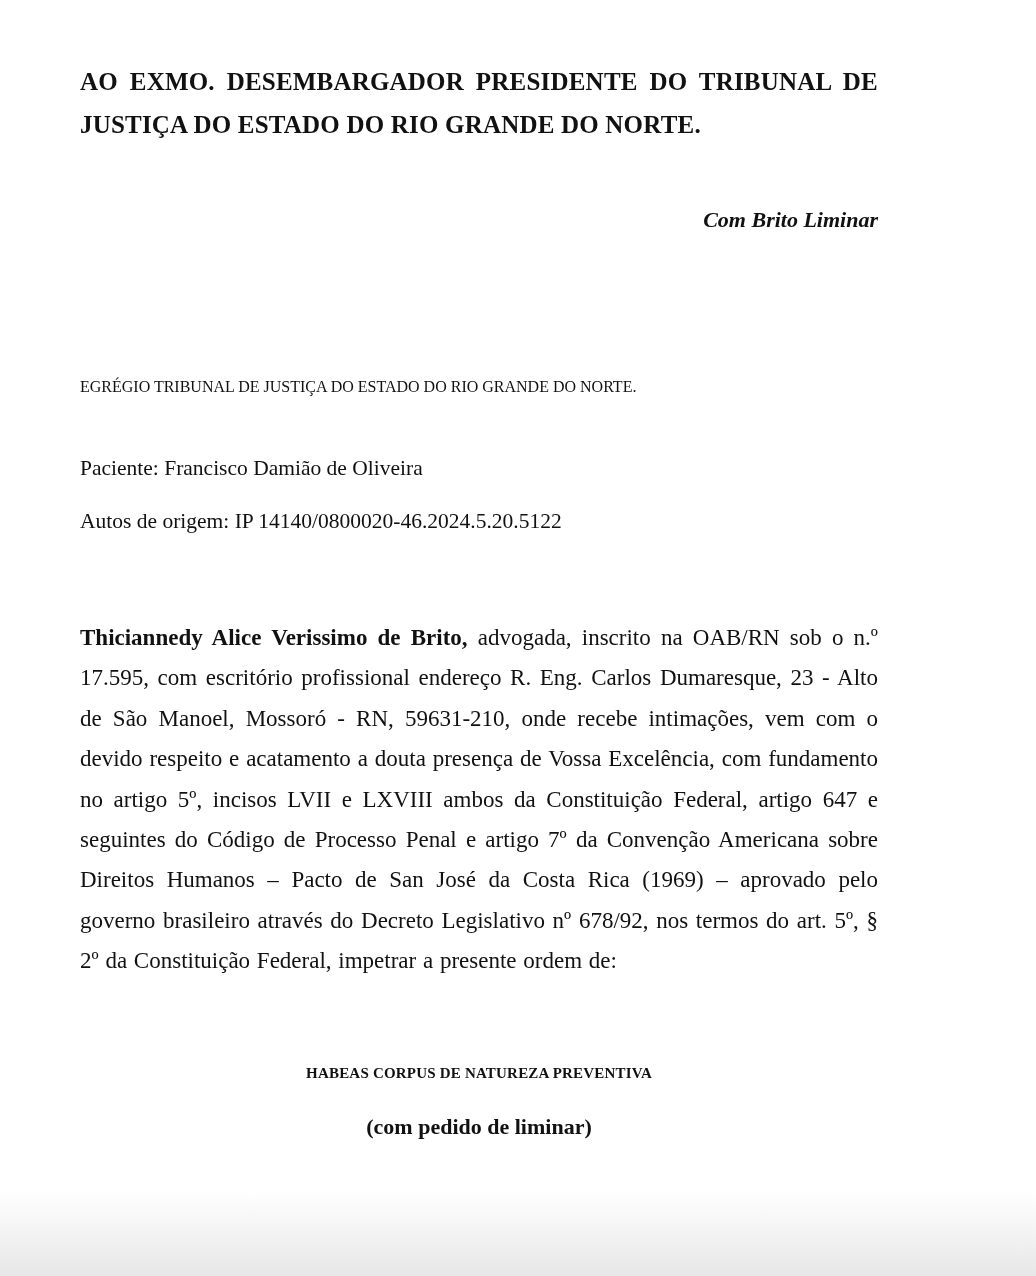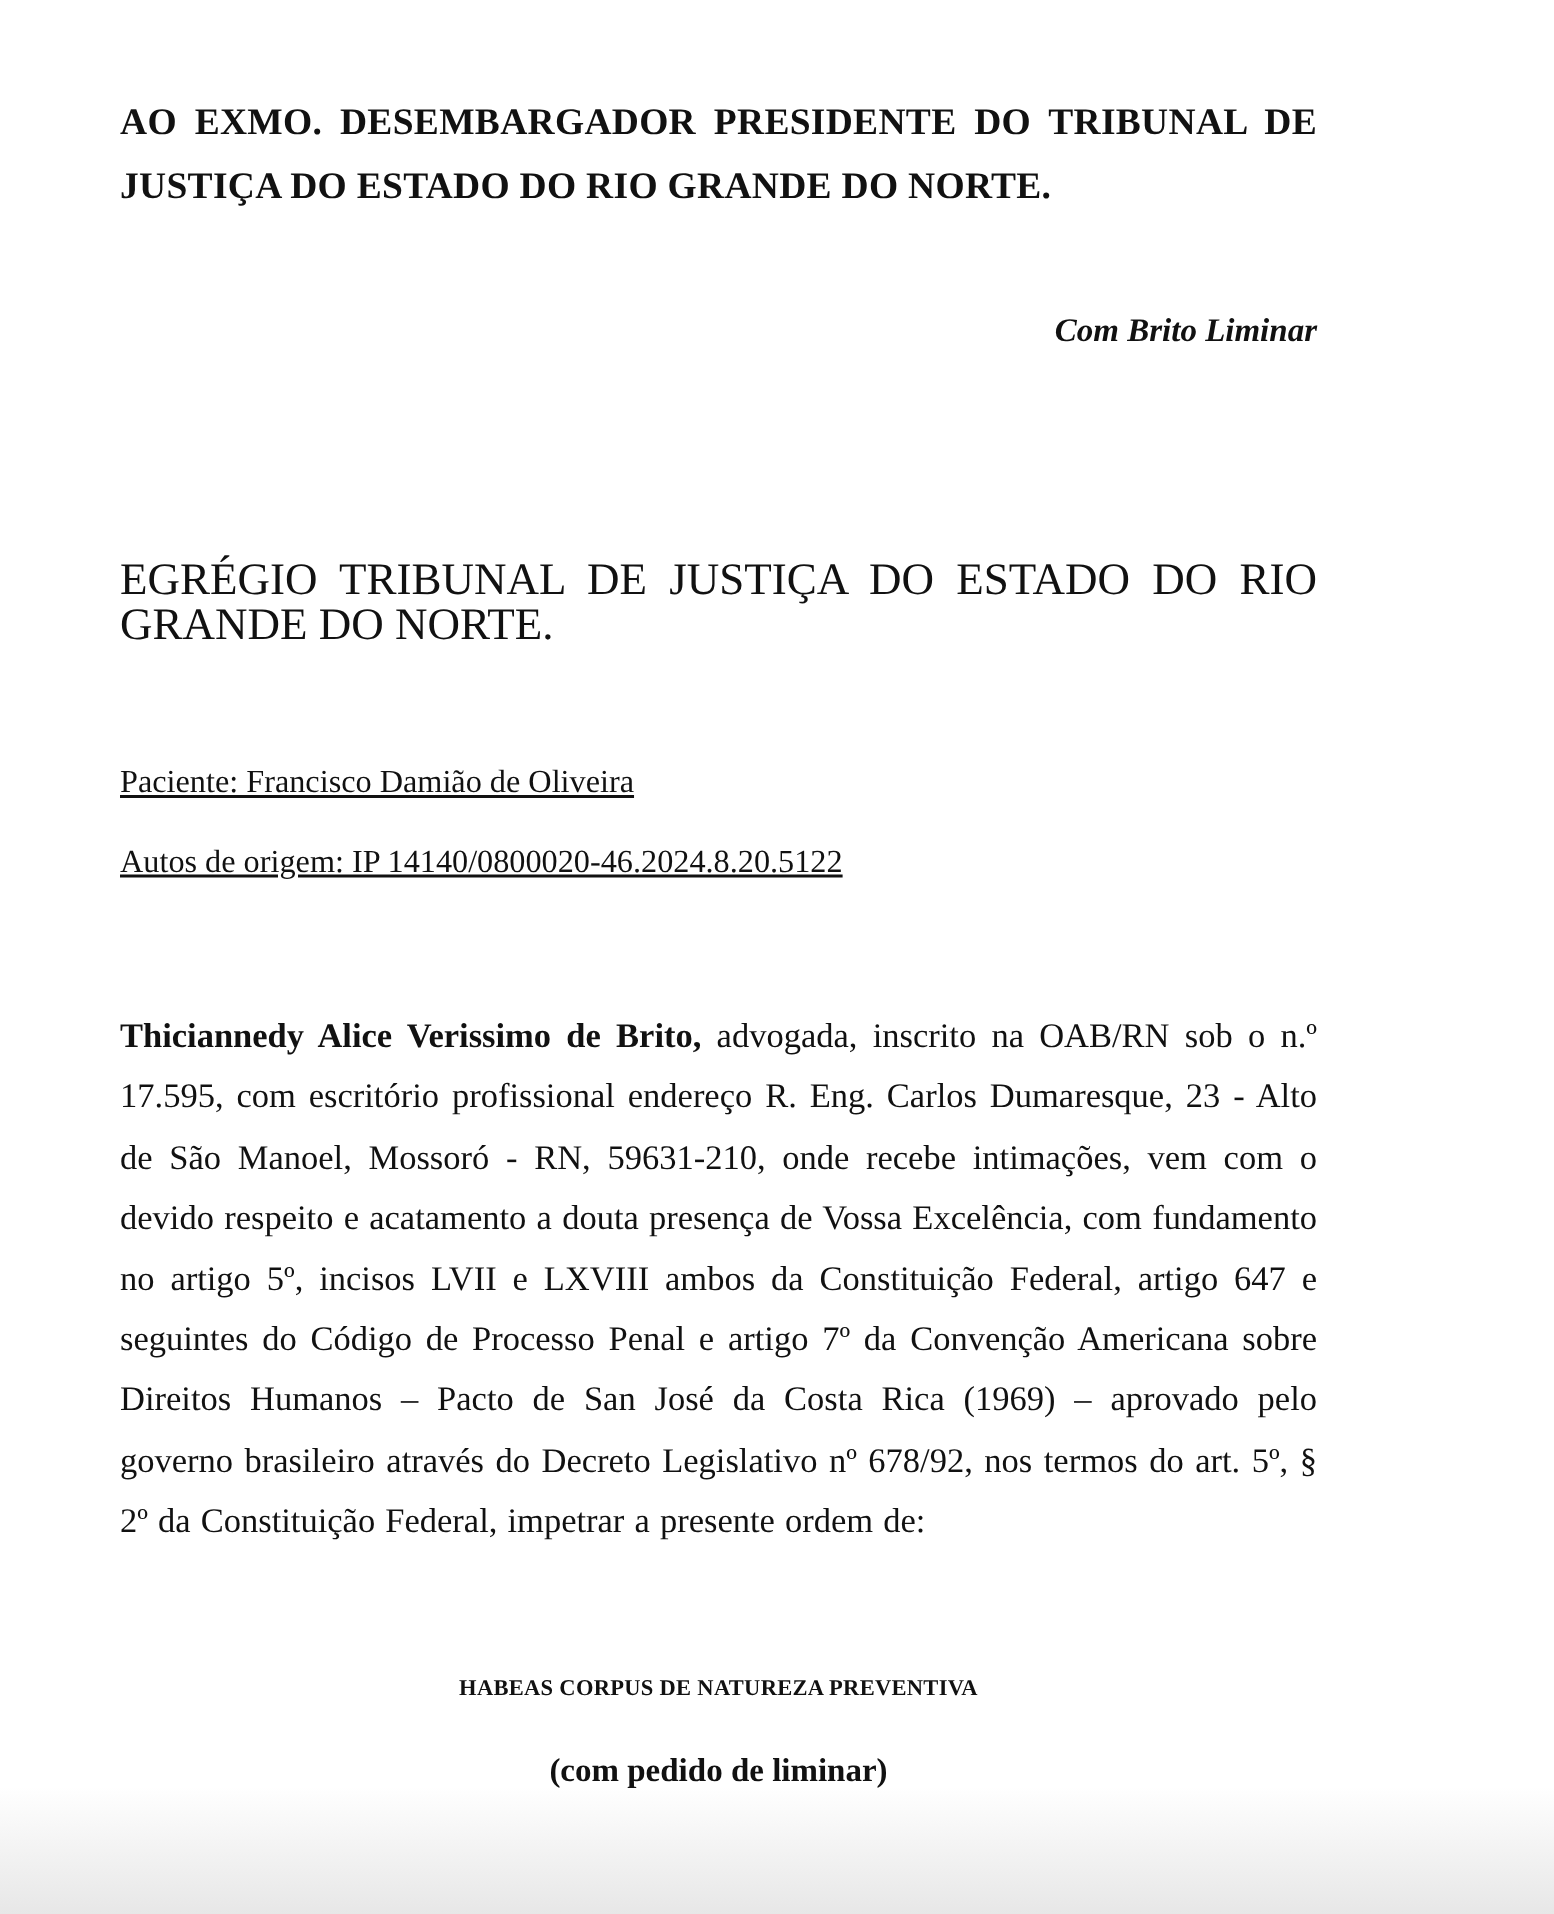--- a/index.html
+++ b/index.html
@@ -39,28 +39,27 @@
   .liminar-note {
     margin: 60px 0 0 0;
     font-size: 22px;
     font-weight: 700;
     font-style: italic;
     text-align: right;
     line-height: 28px;
   }
   .court-heading {
     margin: 138px 0 0 0;
-    font-size: 30px;
+    font-size: 16px;
     font-weight: 400;
     line-height: 30px;
     text-align: justify;
   }
   .case-info {
-    margin-top: 75px;
-    text-decoration: underline;
+    margin-top: 52px;
   }
   .case-info p {
     margin: 0 0 24px 0;
     font-size: 21.5px;
     line-height: 29px;
   }
   .petition-paragraph {
     margin: 82px 0 0 0;
     font-size: 23px;
     line-height: 40.4px;
@@ -101,21 +100,21 @@
 <div class="page">
 
   <h1 class="addressee-heading">AO EXMO. DESEMBARGADOR PRESIDENTE DO TRIBUNAL DE JUSTIÇA DO ESTADO DO RIO GRANDE DO NORTE.</h1>
 
   <p class="liminar-note">Com Brito Liminar</p>
 
   <p class="court-heading">EGRÉGIO TRIBUNAL DE JUSTIÇA DO ESTADO DO RIO GRANDE DO NORTE.</p>
 
   <div class="case-info">
     <p>Paciente: Francisco Damião de Oliveira</p>
-    <p>Autos de origem: IP 14140/0800020-46.2024.8.20.5122</p>
+    <p>Autos de origem: IP 14140/0800020-46.2024.5.20.5122</p>
   </div>
 
   <p class="petition-paragraph"><span class="lawyer-name">Thiciannedy Alice Verissimo de Brito,</span><span> advogada, inscrito na OAB/RN sob o n.º 17.595, com escritório profissional endereço R. Eng. Carlos Dumaresque, 23 - Alto de São Manoel, Mossoró - RN, 59631-210, onde recebe intimações, vem com o devido respeito e acatamento a douta presença de Vossa Excelência, com fundamento no artigo 5º, incisos LVII e LXVIII ambos da Constituição Federal, artigo 647 e seguintes do Código de Processo Penal e artigo 7º da Convenção Americana sobre Direitos Humanos – Pacto de San José da Costa Rica (1969) – aprovado pelo governo brasileiro através do Decreto Legislativo nº 678/92, nos termos do art. 5º, § 2º da Constituição Federal, impetrar a presente ordem de:</span></p>
 
   <p class="center-title">HABEAS CORPUS DE NATUREZA PREVENTIVA</p>
 
   <p class="center-subtitle">(com pedido de liminar)</p>
 
 </div>
 

